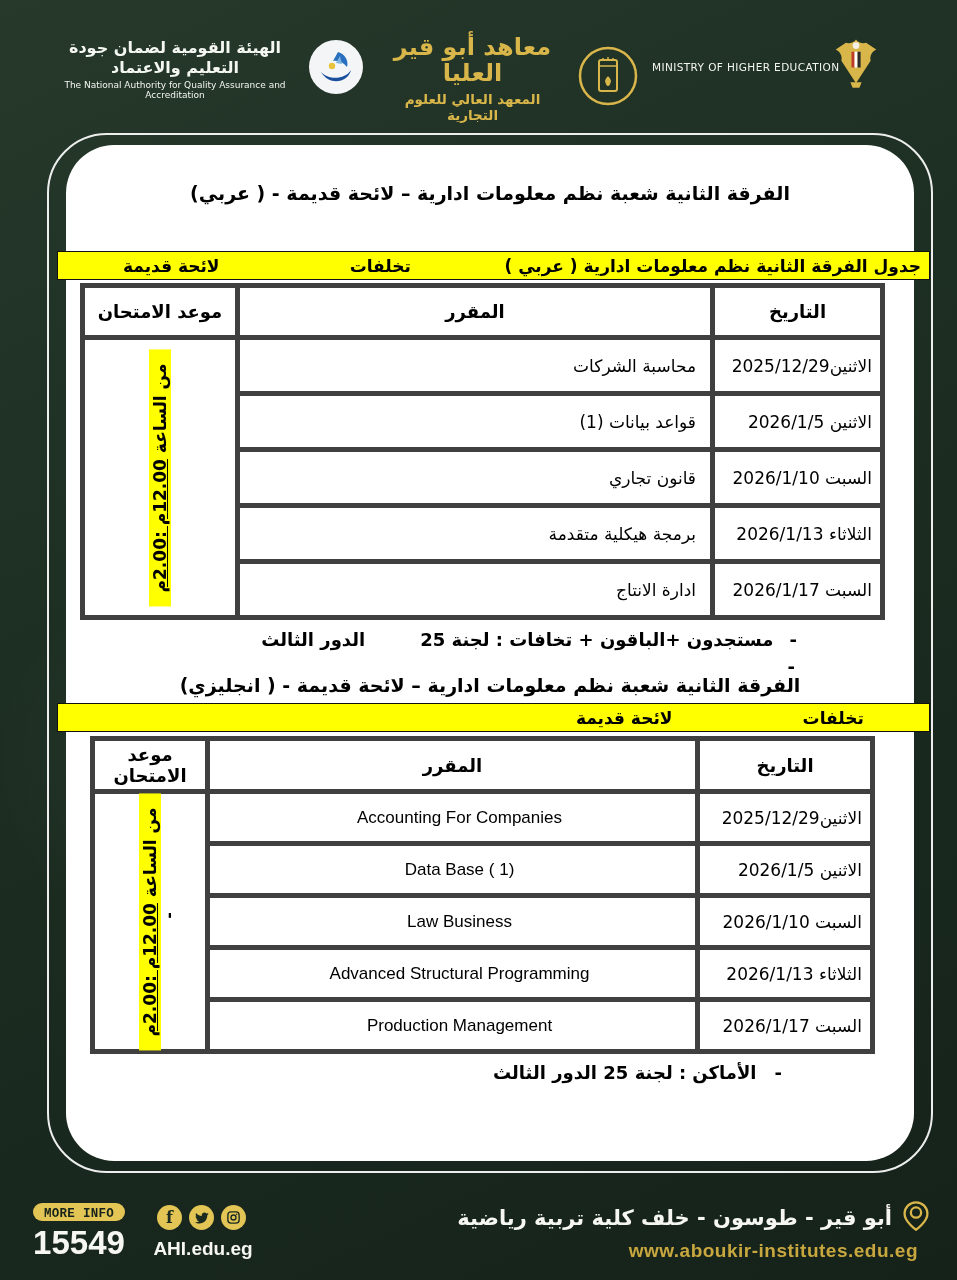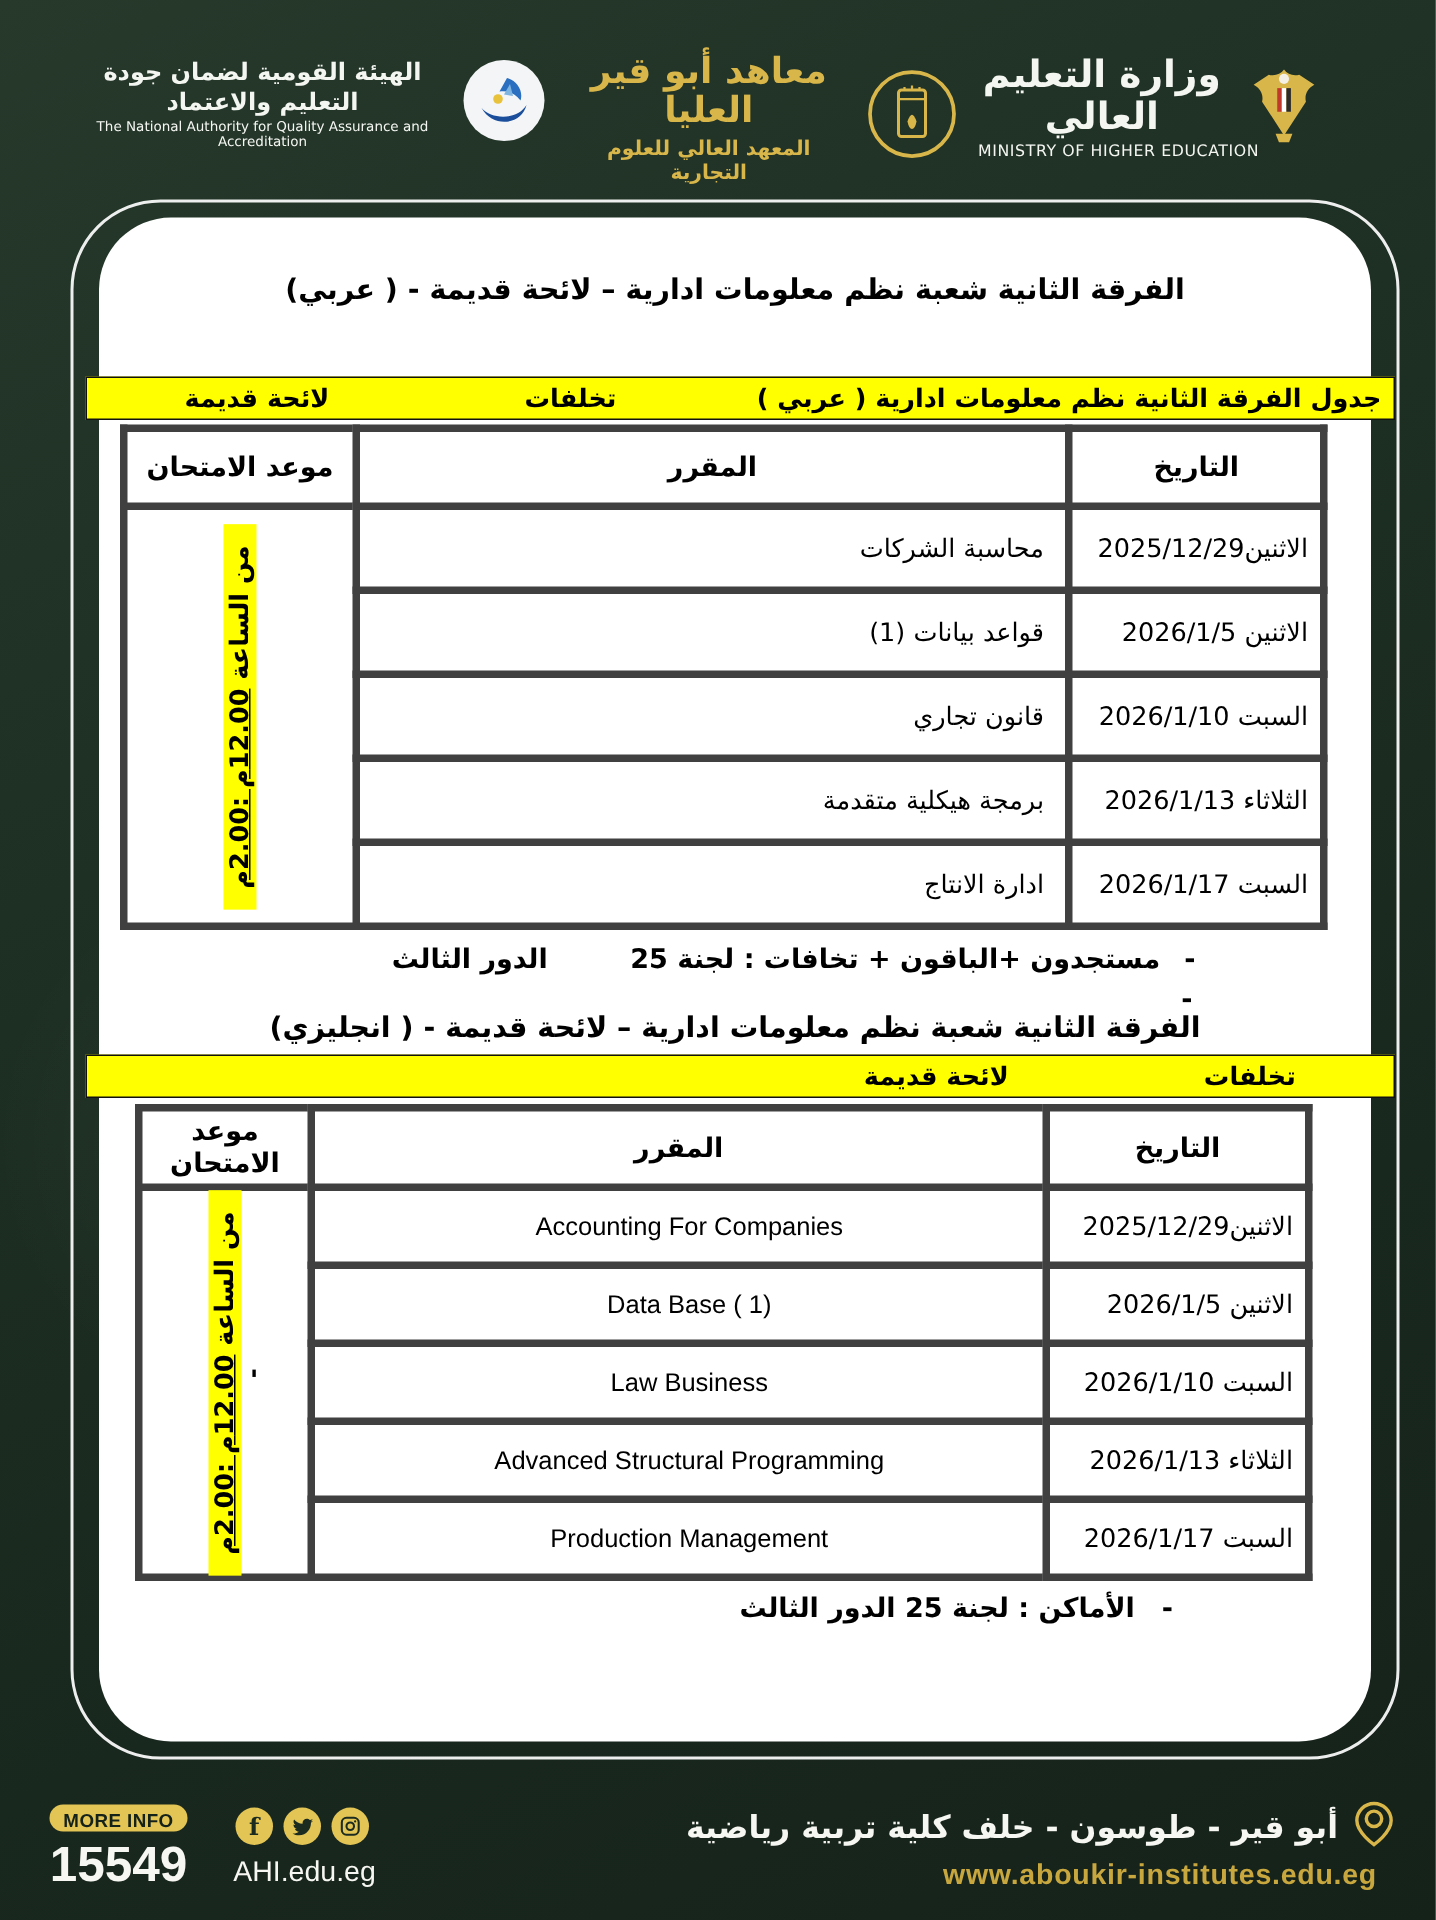--- a/index.html
+++ b/index.html
@@ -86,37 +86,37 @@
   .bullet1 .dash{ margin-left:16px; }
   .bullet1 .gap{ display:inline-block; width:55px; }
   .bullet2{ top:656px; right:162px; }
   .bullet3{ top:1062px; right:175px; }
   .bullet3 .dash{ margin-left:18px; }
   
   .more-pill{
     position:absolute; left:33px; top:1203px; width:92px; height:18px;
     background:#e3c555; border-radius:12px; color:#15221a;
     font-weight:bold; font-size:12.5px; text-align:center; line-height:23px;
-    font-family:Liberation Sans, sans-serif; letter-spacing:.3px;
+    font-family:Liberation Mono, monospace; letter-spacing:.3px;
   }
   .hotline{
     position:absolute; left:33px; top:1224px; width:92px; text-align:center;
     color:#f6f6f2; font-weight:bold; font-size:33px;
     font-family:"Liberation Sans","DejaVu Sans",sans-serif;
   }
   .social{ position:absolute; left:157px; top:1205px; display:flex; gap:7px; }
   .sicon{
     width:25px; height:25px; border-radius:50%; background:#e3c555;
     color:#1c2b20; display:flex; align-items:center; justify-content:center;
     font-weight:bold; cursor:pointer;
   }
   .sicon .fb{ font-family:"DejaVu Serif", serif; font-size:16px; font-weight:bold; }
   .site{
     position:absolute; left:143px; top:1238px; width:120px; text-align:center;
-    color:#f6f6f2; font-weight:normal; font-size:19px;
+    color:#f6f6f2; font-weight:bold; font-size:19px;
     font-family:"Liberation Sans","DejaVu Sans",sans-serif;
   }
   .addr-row{
     position:absolute; right:27px; top:1200px; display:flex; direction:rtl;
     align-items:center; gap:10px; color:#f6f6f2;
   }
   .addr-row .addr{ font-size:21px; font-weight:bold; white-space:nowrap;margin-left:12px; }
   .url{
     position:absolute; right:39px; top:1240px; color:#c8a73f;
     font-weight:bold; font-size:19px; letter-spacing:.5px;
@@ -157,21 +157,20 @@
           <path d="M13 33 C20 41 37 41 43 31 C40 44 21 47 13 33 Z" fill="#1b4f9c"></path>
           <path d="M30 13 C37 15 41 22 39 28 C35 23 30 21 25 22 Z" fill="#2a6fc0"></path>
           <circle cx="24" cy="27" r="3.2" fill="#e8c23a"></circle>
           <path d="M28 24 l4 -7 l2 8 z" fill="#7db4e0"></path>
         </svg>
       </span>
     </div>
 
     <div class="logo-group g3">
       <div class="txt">
-        <div class="ar">وزارة التعليم العالي</div>
         <div class="en">MINISTRY OF HIGHER EDUCATION</div>
       </div>
       <span>
         <svg width="54" height="54" viewBox="0 0 48 48">
           <path fill="#d9b64a" d="M24 3c2 3 6 4 9 3l9 6c-4 2-6 6-5 10L24 42 11 22c1-4-1-8-5-10l9-6c3 1 7 0 9-3z"></path>
           <circle cx="24" cy="8.5" r="3" fill="#f4f0e6"></circle>
           <rect x="20" y="14" width="2.7" height="14" fill="#c0392b"></rect>
           <rect x="22.7" y="14" width="2.7" height="14" fill="#ffffff"></rect>
           <rect x="25.4" y="14" width="2.7" height="14" fill="#2c2c2c"></rect>
           <path fill="#d9b64a" d="M19 41h10l-2 5h-6z"></path>

